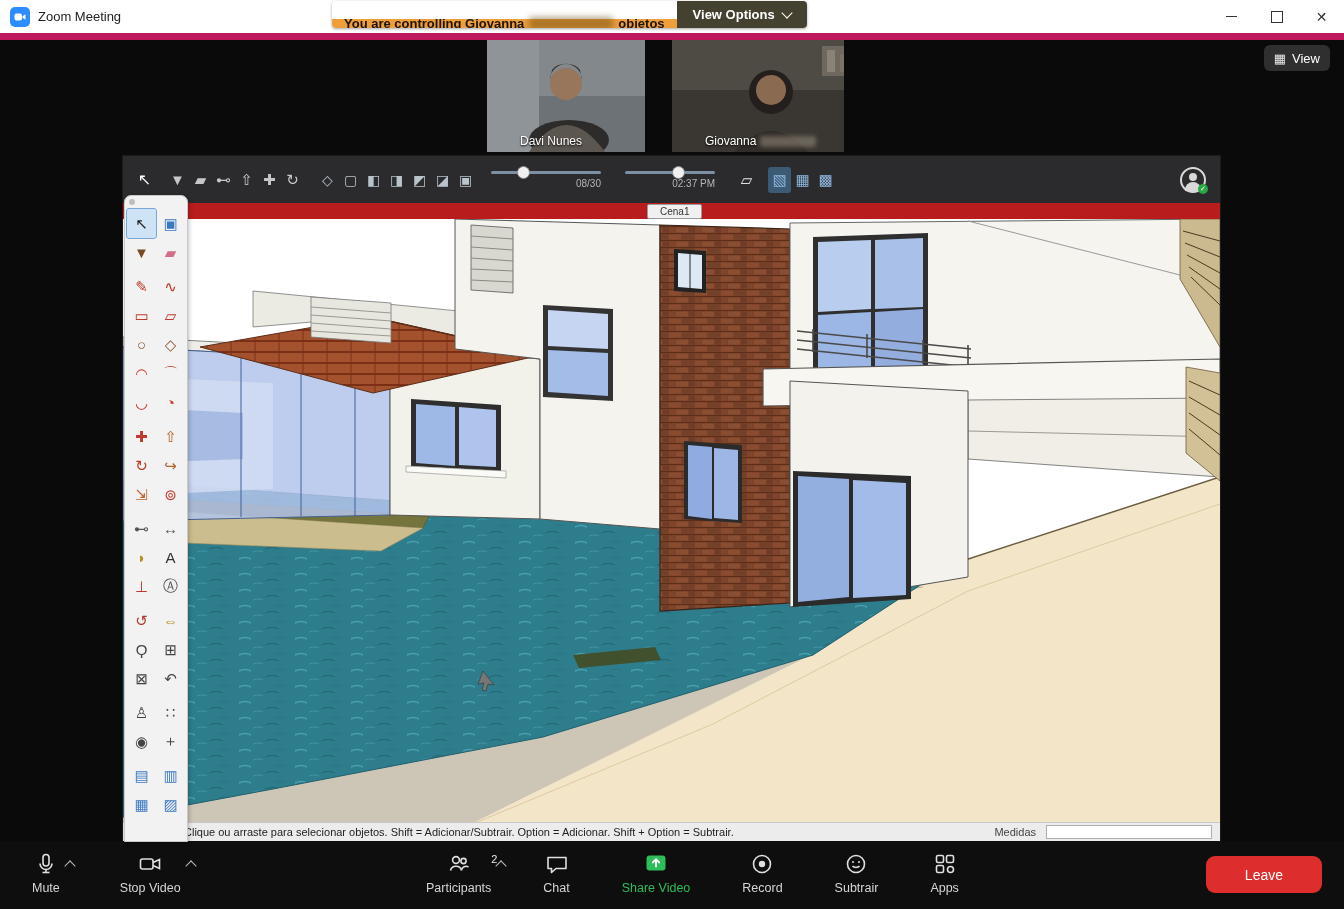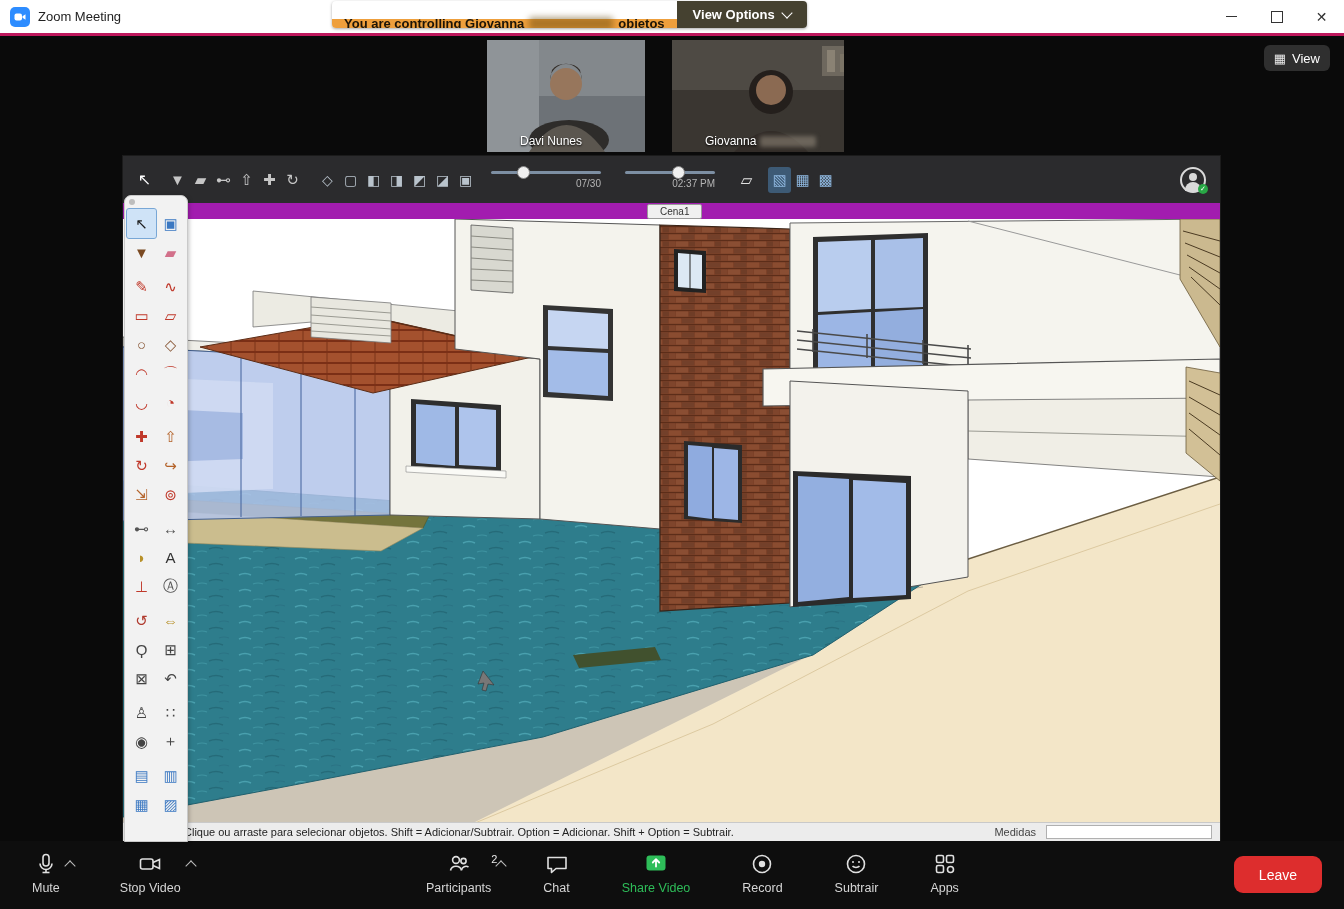--- a/index.html
+++ b/index.html
@@ -1,21 +1,21 @@
 <!DOCTYPE html>
 <html><head>
 <meta charset="utf-8">
 <style>
   html,body{margin:0;padding:0;}
   body{width:1344px;height:909px;position:relative;overflow:hidden;background:#000;
        font-family:"Liberation Sans",sans-serif;-webkit-font-smoothing:antialiased;}
 
   
   .titlebar{position:absolute;top:0;left:0;width:1344px;height:33px;background:#fff;
-            border-bottom:3px solid #be185d;z-index:40;}
+            border-bottom:7px solid #be185d;z-index:40;}
   .tb-left{position:absolute;left:10px;top:0;height:33px;display:flex;align-items:center;gap:8px;}
   .zoom-logo{width:20px;height:20px;border-radius:5px;background:#2D8CFF;display:flex;
              align-items:center;justify-content:center;}
   .tb-title{font-size:13px;color:#222;}
   .tb-controls{position:absolute;right:0;top:0;height:33px;display:flex;}
   .wc{width:45px;height:33px;display:flex;align-items:center;justify-content:center;color:#333;}
   .wc .bar{width:11px;height:1.4px;background:#333;}
   .wc .box{width:10px;height:10px;border:1.2px solid #333;}
   .wc.close{font-size:14px;}
 
@@ -62,21 +62,21 @@
   .slider .knob{position:absolute;top:-4.5px;width:11px;height:11px;border-radius:50%;
                 background:#f0f0f0;border:1px solid #888;}
   .slider-label{font-size:10px;color:#b5b5b5;}
   .su-spacer{flex:1;}
   .avatar{width:22px;height:22px;border-radius:50%;border:2px solid #d9d9d9;position:relative;margin-right:4px;}
   .avatar .head{position:absolute;left:7px;top:4px;width:8px;height:8px;border-radius:50%;background:#d9d9d9;}
   .avatar .body{position:absolute;left:3px;top:13px;width:16px;height:9px;border-radius:8px 8px 0 0;background:#d9d9d9;}
   .avatar .check{position:absolute;right:-4px;bottom:-3px;width:10px;height:10px;border-radius:50%;
                  background:#28a745;color:#fff;font-size:7px;line-height:10px;text-align:center;}
 
-  .su-tabstrip{position:absolute;top:47px;left:0;right:0;height:16px;background:#a21caf;
+  .su-tabstrip{position:absolute;top:47px;left:0;right:0;height:16px;background:#b91c1c;
                border-bottom:1px solid #fca5a5;}
   .scene-tab{position:absolute;left:524px;top:1px;font-size:10px;color:#333;background:#f0f0f0;
              border:1px solid #9a9a9a;border-radius:2px;padding:0 12px;line-height:13px;cursor:pointer;}
 
   .su-viewport{position:absolute;top:63px;left:0;right:0;bottom:18px;background:#fff;overflow:hidden;}
   .scene{position:absolute;inset:0;width:100%;height:100%;}
 
   
   .palette{position:absolute;left:1px;top:39px;width:62px;height:645px;background:#f2f2f2;
            border:1px solid #c9c9c9;border-radius:7px 7px 0 0;z-index:10;box-shadow:1px 1px 4px rgba(0,0,0,.25);}
@@ -100,21 +100,21 @@
   .zoom-bar{position:absolute;top:841px;left:0;width:1344px;height:68px;background:#0e0e0e;}
   .zb-left{position:absolute;left:24px;top:8px;display:flex;gap:44px;}
   .zb-center{position:absolute;left:418px;top:8px;display:flex;gap:36px;}
   .zbtn{position:relative;display:flex;flex-direction:column;align-items:center;gap:4px;
         color:#d6d6d6;font-size:12.5px;cursor:pointer;padding:2px 8px;}
   .zbtn .zico{width:26px;height:26px;}
   .zbtn .chev{position:absolute;top:10px;right:-6px;border-color:#bdbdbd;}
   .zbtn .count{position:absolute;top:4px;right:2px;font-size:11px;color:#e8e8e8;}
   .zbtn.share .zlabel{color:#2EBD59;}
   .leave-btn{position:absolute;right:22px;top:15px;height:37px;background:#DD2D2D;color:#fff;
-             border-radius:9px;display:flex;align-items:center;padding:0 25px;font-size:14px;cursor:pointer;}
+             border-radius:9px;display:flex;align-items:center;padding:0 39px;font-size:14px;cursor:pointer;}
 </style>
 </head>
 <body>
 
 <div class="titlebar">
   <div class="tb-left">
     <span class="zoom-logo">
       <svg width="12" height="12" viewBox="0 0 12 12">
           <rect x="0.5" y="2.5" width="7.5" height="7" rx="2" fill="#fff"></rect>
           <path d="M8.5 5.2 L11.5 3.2 V8.8 L8.5 6.8 Z" fill="#fff"></path>
@@ -202,21 +202,21 @@
           <span class="su-icon views">◧</span>
           <span class="su-icon views">◨</span>
           <span class="su-icon views">◩</span>
           <span class="su-icon views">◪</span>
           <span class="su-icon views">▣</span>
         </span>
       <span class="slider-wrap">
         <span class="slider">
             <span class="knob" style="left:24%;"></span>
           </span>
-        <span class="slider-label">07/30</span>
+        <span class="slider-label">08/30</span>
       </span>
       <span class="slider-wrap">
         <span class="slider" style="width:90px;">
             <span class="knob" style="left:52%;"></span>
           </span>
         <span class="slider-label">02:37 PM</span>
       </span>
       <span class="su-icon eraser-big" id="su-eraser">▱</span>
       <span id="su-styles" style="display:flex;">
           <span class="su-icon styles active">▧</span>

